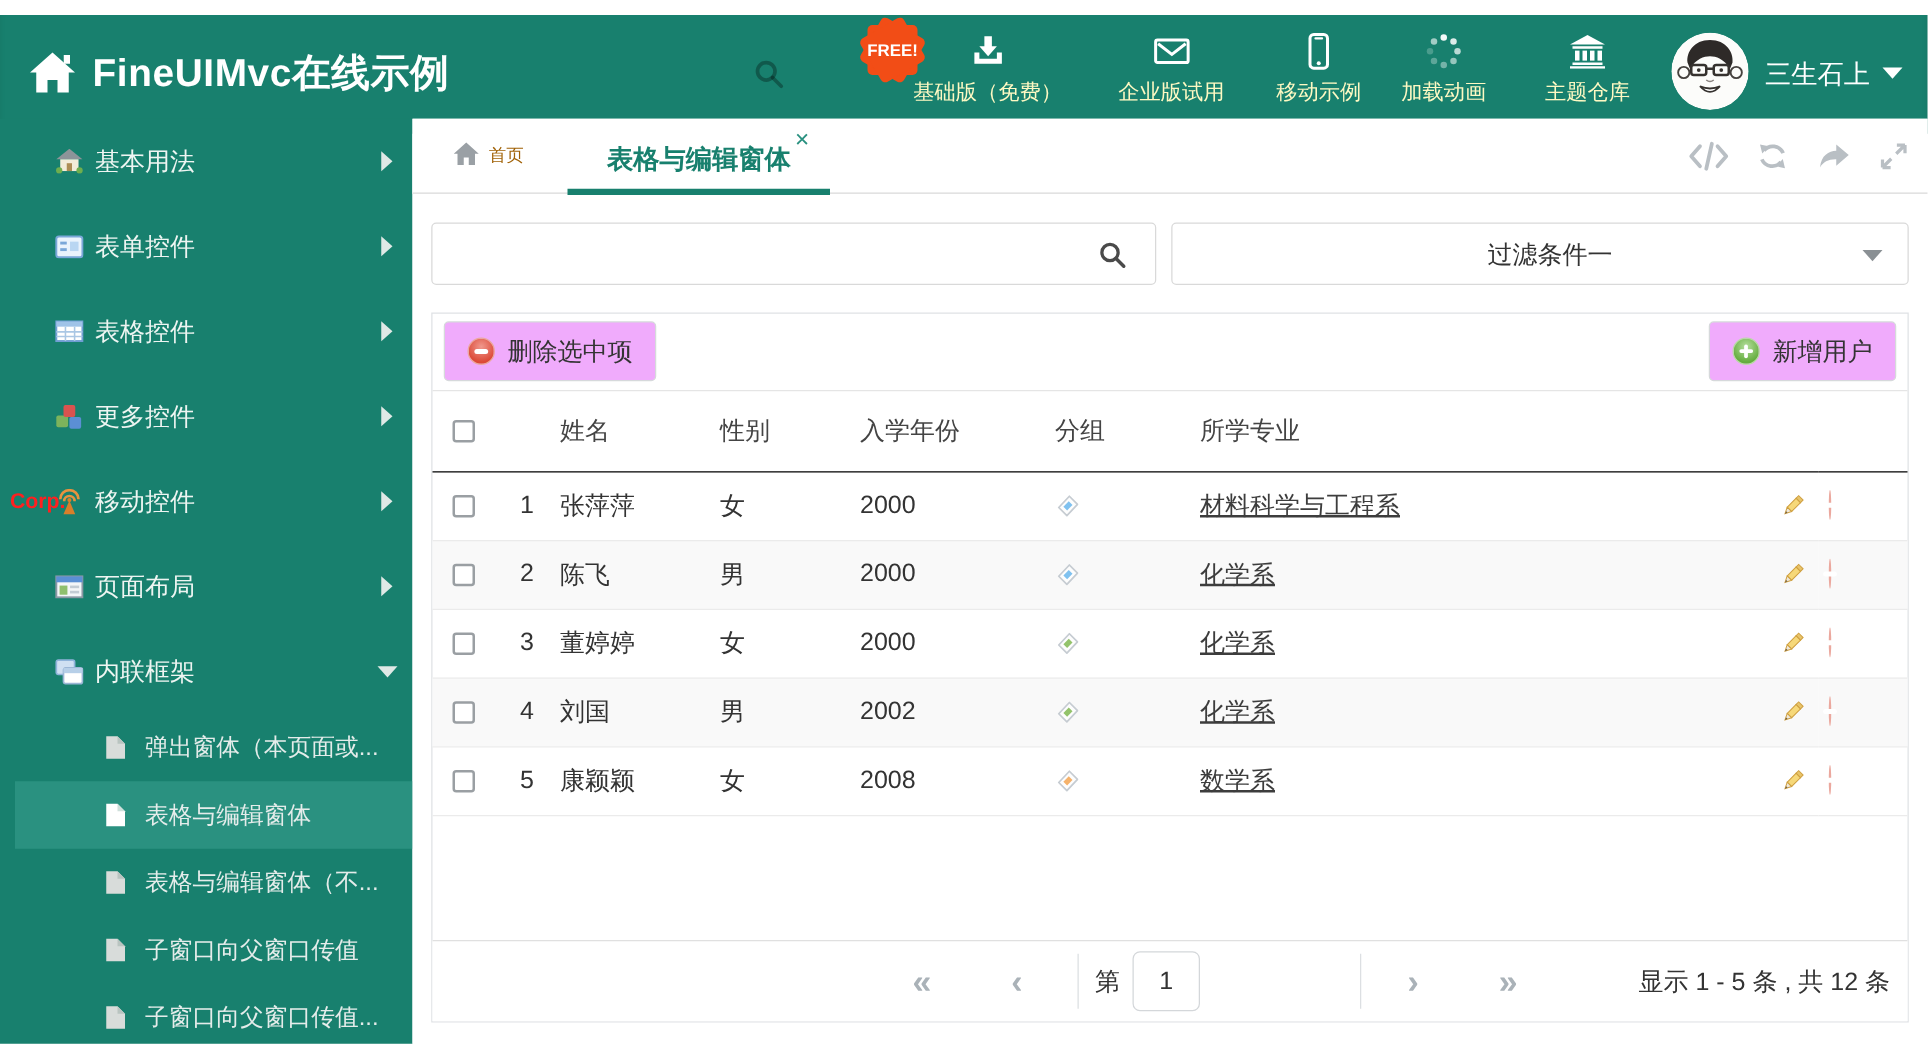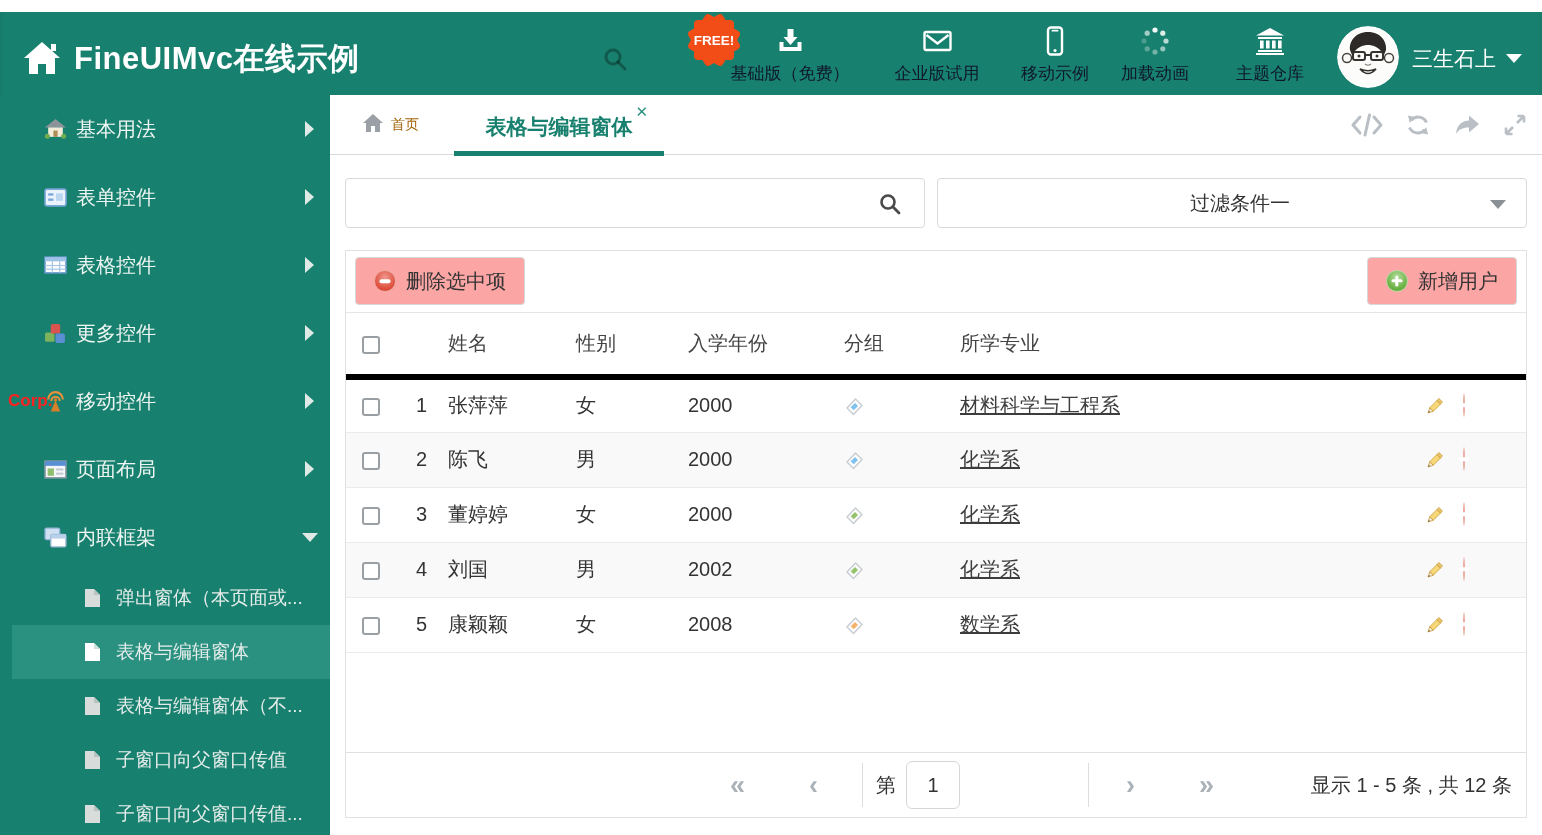--- a/index.html
+++ b/index.html
@@ -20,21 +20,21 @@
   .burst { position:absolute; left:50%; top:50%; width:40px; height:40px; background:#f24d16; border-radius:4px; }
   .b0 { transform:translate(-50%,-50%) rotate(0deg); }
   .b1 { transform:translate(-50%,-50%) rotate(30deg); }
   .b2 { transform:translate(-50%,-50%) rotate(60deg); }
   .free-text { position:absolute; left:0; top:0; width:100%; height:100%;
     display:flex; align-items:center; justify-content:center;
     font-size:13.5px; font-weight:bold; color:#fff; }
   .hdr-nav-item { position:absolute; top:13px; transform:translateX(-50%);
     display:flex; flex-direction:column; align-items:center; cursor:pointer; }
   .hdr-nav-item .nicon { height:32px; display:flex; align-items:center; justify-content:center; }
-  .hdr-nav-item .nlabel { margin-top:5px; font-size:17px; color:#0f172a; white-space:nowrap; }
+  .hdr-nav-item .nlabel { margin-top:5px; font-size:17px; color:#fef9c3; white-space:nowrap; }
   .nv0{left:790px;} .nv1{left:937px;} .nv2{left:1055px;} .nv3{left:1155px;} .nv4{left:1270px;}
   .avatar { position:absolute; left:1337px; top:14px; width:62px; height:62px; border-radius:50%; overflow:hidden; }
   .user-name { position:absolute; left:1412px; top:33px; font-size:21px; color:#fff; }
   .user-caret { position:absolute; left:1506px; top:42px; width:0; height:0;
     border-left:8px solid transparent; border-right:8px solid transparent; border-top:9px solid #fff; }
 
   
   .sidebar { position:absolute; left:0; top:95px; width:330px; height:740px; background:#18806e; }
   .menu-item { position:relative; height:68px; display:flex; align-items:center; cursor:pointer; }
   .menu-item .micon { position:absolute; left:44px; width:24px; display:flex; }
@@ -73,37 +73,37 @@
   .search-box .mag { position:absolute; right:22px; top:13px; cursor:pointer; }
   .dropdown { position:relative; margin-left:12px; width:590px; height:50px; border:1px solid #d9d9d9;
     border-radius:4px; background:#fff; display:flex; align-items:center; cursor:pointer;justify-content:center; }
   .dropdown .dval { padding-left:16px; font-size:20px; color:#333; }
   .dd-caret { position:absolute; right:20px; top:21px; width:0; height:0;
     border-left:8px solid transparent; border-right:8px solid transparent; border-top:9px solid #8a9094; }
 
   .grid-panel { margin-top:22px; width:1182px; height:568px; border:1px solid #dfe2e5; background:#fff;
     display:flex; flex-direction:column; }
   .grid-toolbar { height:62px; border-bottom:1px solid #e5e5e5; position:relative; }
-  .btn { position:absolute; top:6px; height:48px; border:1px solid #d6d9db; border-radius:4px; background:#fca5a5;
+  .btn { position:absolute; top:6px; height:48px; border:1px solid #d6d9db; border-radius:4px; background:#f0abfc;
     display:flex; align-items:center; gap:10px; padding:0 18px; font-size:20px; color:#333; cursor:pointer; }
   .btn-delete { left:9px; }
   .btn-add { right:9px; }
   .ico-minus, .ico-plus { width:22px; height:22px; border-radius:50%; position:relative; flex:0 0 auto; }
   .ico-minus { background:radial-gradient(circle at 50% 32%, #f0988d, #dc4937 72%); border:1px solid #eba89e; }
   .ico-minus::after { content:""; position:absolute; left:50%; top:50%; transform:translate(-50%,-50%);
     width:11px; height:3.6px; background:#fff; border-radius:2px; }
   .ico-plus { background:radial-gradient(circle at 50% 32%, #b6de9d, #64ad3e 72%); border:1px solid #b9d9a6; }
   .ico-plus::before { content:""; position:absolute; left:50%; top:50%; transform:translate(-50%,-50%);
     width:11px; height:3.4px; background:#fff; border-radius:2px; }
   .ico-plus::after { content:""; position:absolute; left:50%; top:50%; transform:translate(-50%,-50%);
     width:3.4px; height:11px; background:#fff; border-radius:2px; }
   .ico-minus.small { width:20px; height:20px; cursor:pointer; }
 
   table.grid { border-collapse:collapse; width:1180px; table-layout:fixed; }
-  table.grid th { height:64px; border-bottom:6px solid #000000; font-weight:normal; font-size:20px;
+  table.grid th { height:64px; border-bottom:1px solid #000000; font-weight:normal; font-size:20px;
     color:#444; text-align:left; padding-left:16px; }
   table.grid td { height:55px; border-bottom:1px solid #ebebeb; font-size:20px; color:#333;
     text-align:left; padding-left:16px; }
   table.grid tr.alt td { background:#f9f9f9; }
   td.cnum, th.cnum { text-align:right; padding-left:0; padding-right:2px; color:#333; }
   td.ccheck, th.ccheck { padding-left:14px; }
   .checkbox { display:inline-block; width:18px; height:18px; border:2px solid #9a9fa3; border-radius:3px;
     background:#fff; cursor:pointer; vertical-align:middle; }
   a.major-link { color:#3d3d3d; text-decoration:underline; cursor:pointer; }
   td.cicon { padding-left:0; text-align:center; }

